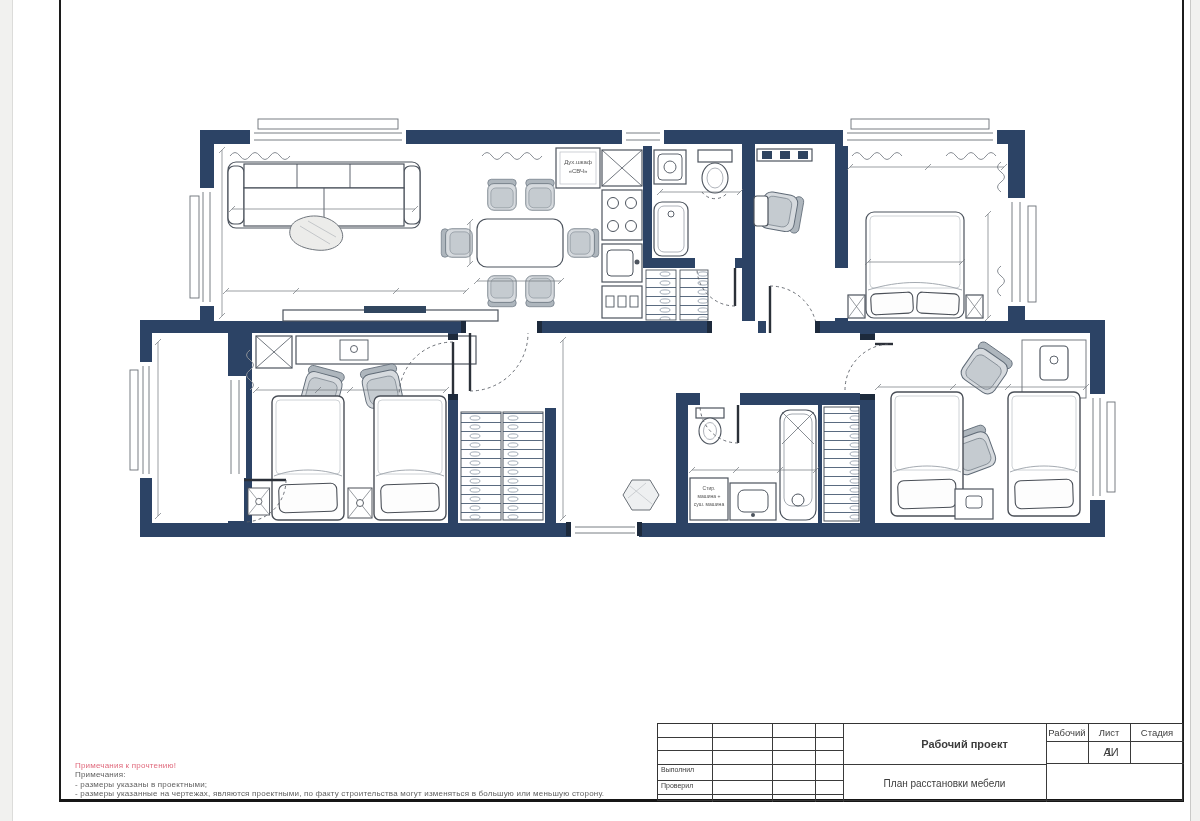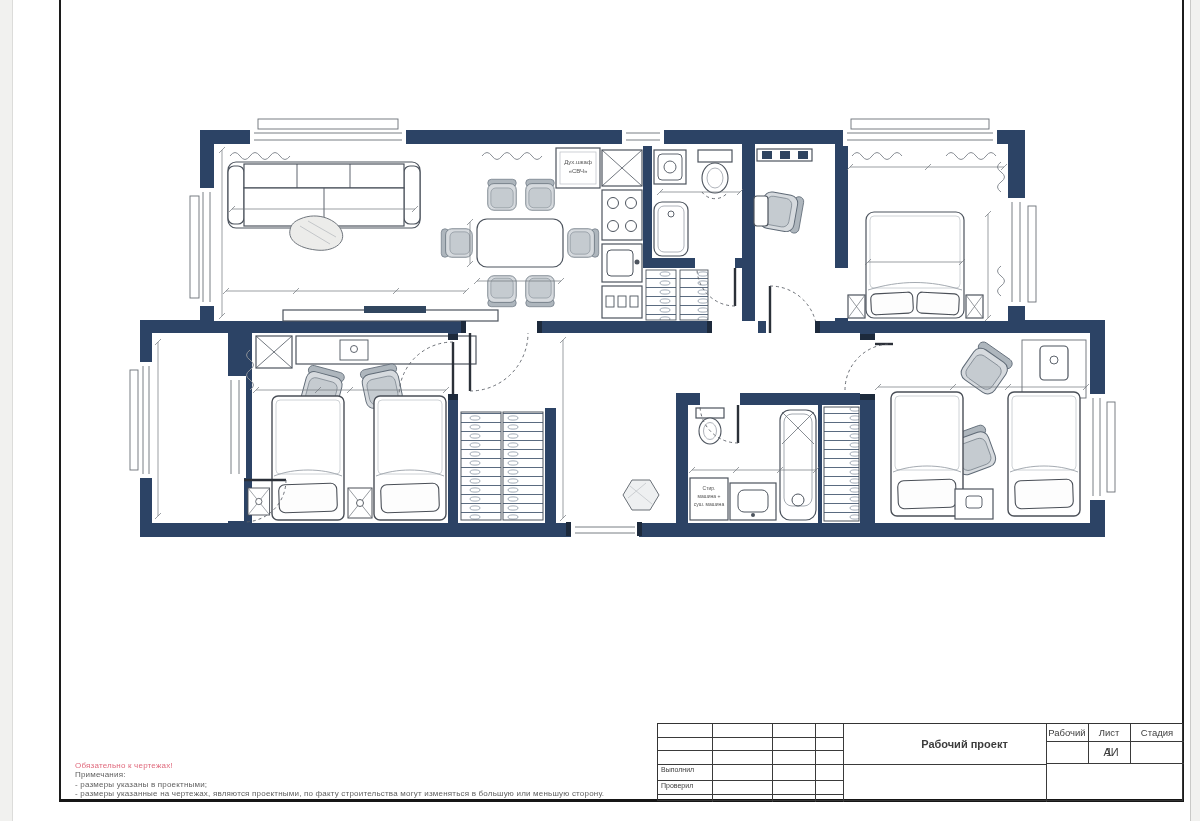--- a/index.html
+++ b/index.html
@@ -451,29 +451,30 @@
     <div class="tl" style="left:0;top:56px;width:185px;height:1px;"></div>
     <div class="tl" style="left:0;top:70px;width:185px;height:1px;"></div>
 
     <div class="tl" style="left:388px;top:17px;width:138px;height:1px;"></div>
     <div class="tl" style="left:388px;top:39px;width:138px;height:1px;"></div>
 
     <div class="tbtxt" style="left:3px;top:42px;font-size:7px;">Выполнил</div>
     <div class="tbtxt" style="left:3px;top:58px;font-size:7px;">Проверил</div>
 
     <div class="tbtxt c" style="left:185px;top:0;width:203px;height:40px;font-size:11px;font-weight:bold;margin-left:20px;">Рабочий проект</div>
+    <div class="tbtxt c" style="left:185px;top:40px;width:203px;height:38px;font-size:10px;">План расстановки мебели</div>
 
     <div class="tbtxt c" style="left:388px;top:0;width:42px;height:17px;font-size:9.5px;">Рабочий</div>
     <div class="tbtxt c" style="left:430px;top:0;width:42px;height:17px;font-size:9.5px;">Лист</div>
     <div class="tbtxt c" style="left:472px;top:0;width:54px;height:17px;font-size:9.5px;">Стадия</div>
     <div class="tbtxt c" style="left:388px;top:17px;width:42px;height:22px;font-size:11px;padding-left:44px;">АИ</div>
     <div class="tbtxt c" style="left:430px;top:17px;width:42px;height:22px;font-size:11px;">1</div>
     <div class="tbtxt c" style="left:472px;top:17px;width:54px;height:22px;font-size:11px;"></div>
   </div>
 
   <div class="notes">
-    <div class="warn">Обязательно к чертежах!</div>
+    <div class="warn">Примечания к прочтению!</div>
     <div>Примечания:</div>
     <div>- размеры указаны в проектными;</div>
     <div>- размеры указанные на чертежах, являются проектными, по факту строительства могут изменяться в большую или меньшую сторону.</div>
   </div>
 
 </div>
 
 </body></html>

